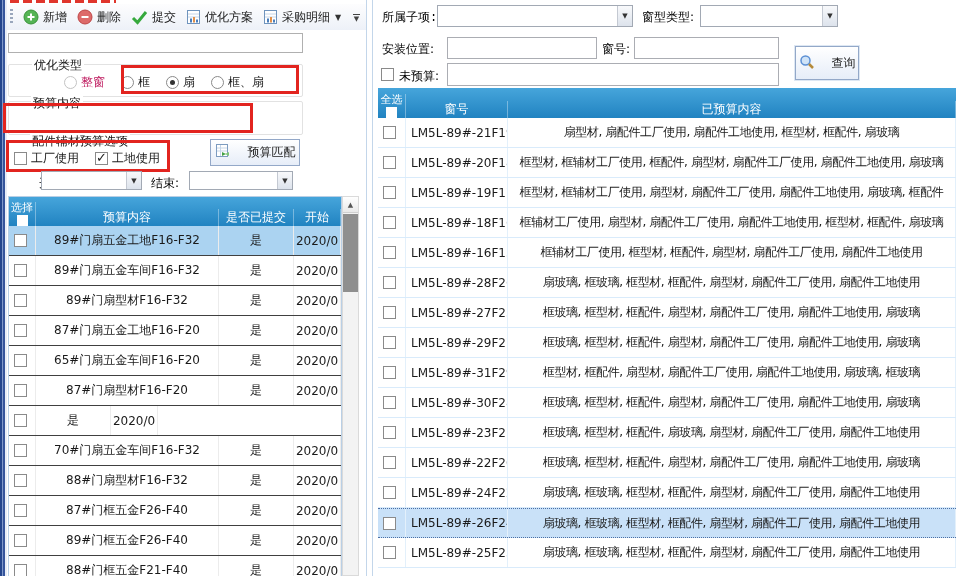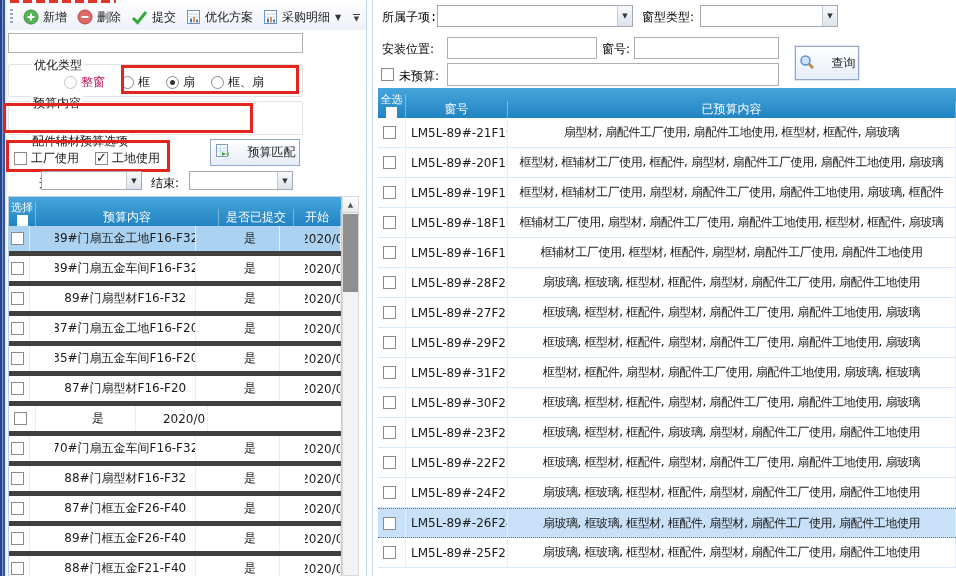--- a/index.html
+++ b/index.html
@@ -58,21 +58,21 @@
     background:linear-gradient(#f8f9fb,#dde3ec); display:flex; align-items:center; justify-content:center;
     font-size:7px; color:#333; }
 
   
   .grid-header { background:linear-gradient(#46a5db,#2183c1); color:#fff; display:flex;align-items:flex-end; }
   .gh-cell { display:flex; align-items:center; justify-content:center; border-right:1px solid rgba(255,255,255,.35); overflow:hidden; }
   .gh-select { flex-direction:column; justify-content:center; font-size:11px; line-height:12px; gap:1px; }
   .hdr-cbx { width:11px; height:11px; background:#fff; border:1px solid #fff; }
 
   .lgrid { left:8px; top:196px; width:334px; height:380px; border:1px solid #b9cfe5; border-bottom:none; overflow:hidden; background:#fff; }
-  .lrow { display:flex; height:30px; border-bottom:5px solid #404040; background:#fff;gap:25px; }
+  .lrow { display:flex; height:30px; border-bottom:1px solid #404040; background:#fff; }
   .lrow.selected { background:#abd3f1; }
   .lc { display:flex; align-items:center; justify-content:center; border-right:1px solid #ececec;
         white-space:nowrap; overflow:hidden; }
   .lc.sel { width:27px; } .lc.name { width:183px; } .lc.sub { width:75px; } .lc.start { width:47px; }
   .lh-sel { width:27px; } .lh-name { width:183px; } .lh-sub { width:75px; } .lh-start { width:47px; }
 
   .sbar { left:342px; top:196px; width:17px; height:380px; background:#f3f3f3; border:1px solid #dadada; }
   .sb-up { height:16px; background:linear-gradient(#ffffff,#e9e9e9); border-bottom:1px solid #d0d0d0;
     display:flex; align-items:center; justify-content:center; font-size:7px; color:#555; }
   .sb-thumb { margin-top:1px; height:78px; background:#8f8f8f; }
@@ -265,21 +265,21 @@
             <span class="cbx"></span>
           </div>
           <div class="lc name">87#门扇五金工地F16-F20</div>
           <div class="lc sub">是</div>
           <div class="lc start">2020/0</div>
         </div>
         <div class="lrow">
           <div class="lc sel">
             <span class="cbx"></span>
           </div>
-          <div class="lc name">35#门扇五金车间F16-F20</div>
+          <div class="lc name">65#门扇五金车间F16-F20</div>
           <div class="lc sub">是</div>
           <div class="lc start">2020/0</div>
         </div>
         <div class="lrow">
           <div class="lc sel">
             <span class="cbx"></span>
           </div>
           <div class="lc name">87#门扇型材F16-F20</div>
           <div class="lc sub">是</div>
           <div class="lc start">2020/0</div>

